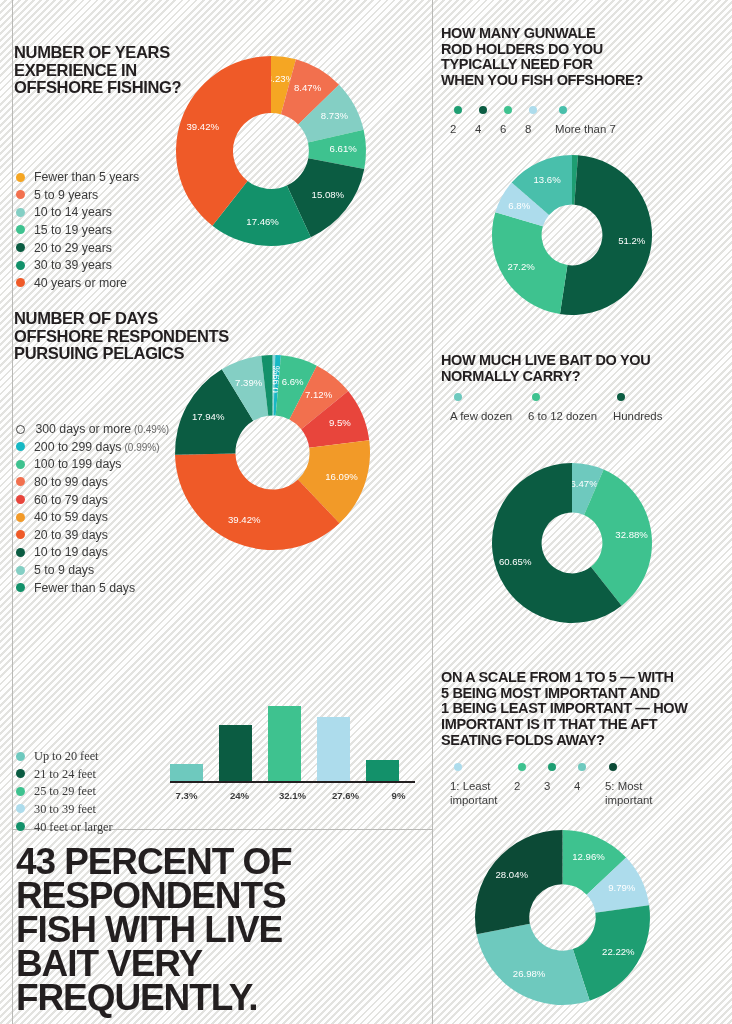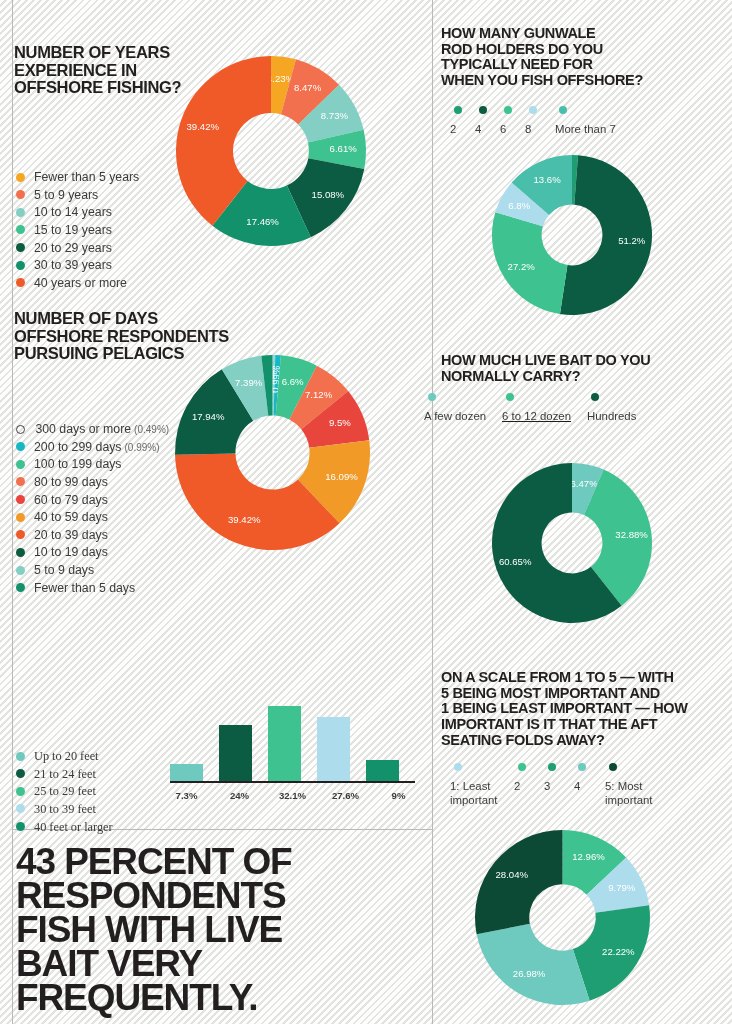--- a/index.html
+++ b/index.html
@@ -292,26 +292,26 @@
         <path d="M 3.3182568786099296 57.198459002401904 A 80 80 0 0 1 19.659889541111724 27.47313953976345 L 57.07075802562245 60.039793025110114 A 30.4 30.4 0 0 0 50.860937613871776 71.33541442091273 Z" fill="#ADDCEC"></path>
         <text x="27.281390128561178" y="51.017698966040804" class="slice-label">6.8%</text>
         <path d="M 19.659889541111724 27.47313953976345 A 80 80 0 0 1 79.99999999999999 0 L 80 49.6 A 30.4 30.4 0 0 0 57.07075802562245 60.039793025110114 Z" fill="#49BFAB"></path>
         <text x="55.07116504744407" y="25.248024803590646" class="slice-label">13.6%</text>
       </svg>
     </div>
 
   <div class="qtitle small" style="left:441px;top:353px;width:285px;white-space:pre-line;">HOW MUCH LIVE BAIT DO YOU
 NORMALLY CARRY?</div>
 
-  <div class="hlegend" style="left:424px;top:393px;">
+  <div class="hlegend" style="left:450px;top:393px;">
     <div class="hl-item" style="width:78px;">
       <span class="hl-dot" style="background:#6EC9BE"></span>
       <span class="hl-lab">A few dozen</span>
     </div>
-    <div class="hl-item" style="width:85px;text-decoration:underline;">
+    <div class="hl-item" style="width:85px;">
       <span class="hl-dot" style="background:#3EC28F"></span>
       <span class="hl-lab">6 to 12 dozen</span>
     </div>
     <div class="hl-item">
       <span class="hl-dot" style="background:#0B5C42"></span>
       <span class="hl-lab">Hundreds</span>
     </div>
   </div>
 
   <div class="donut" id="donut-live_bait" style="left:492px;top:463px;">

